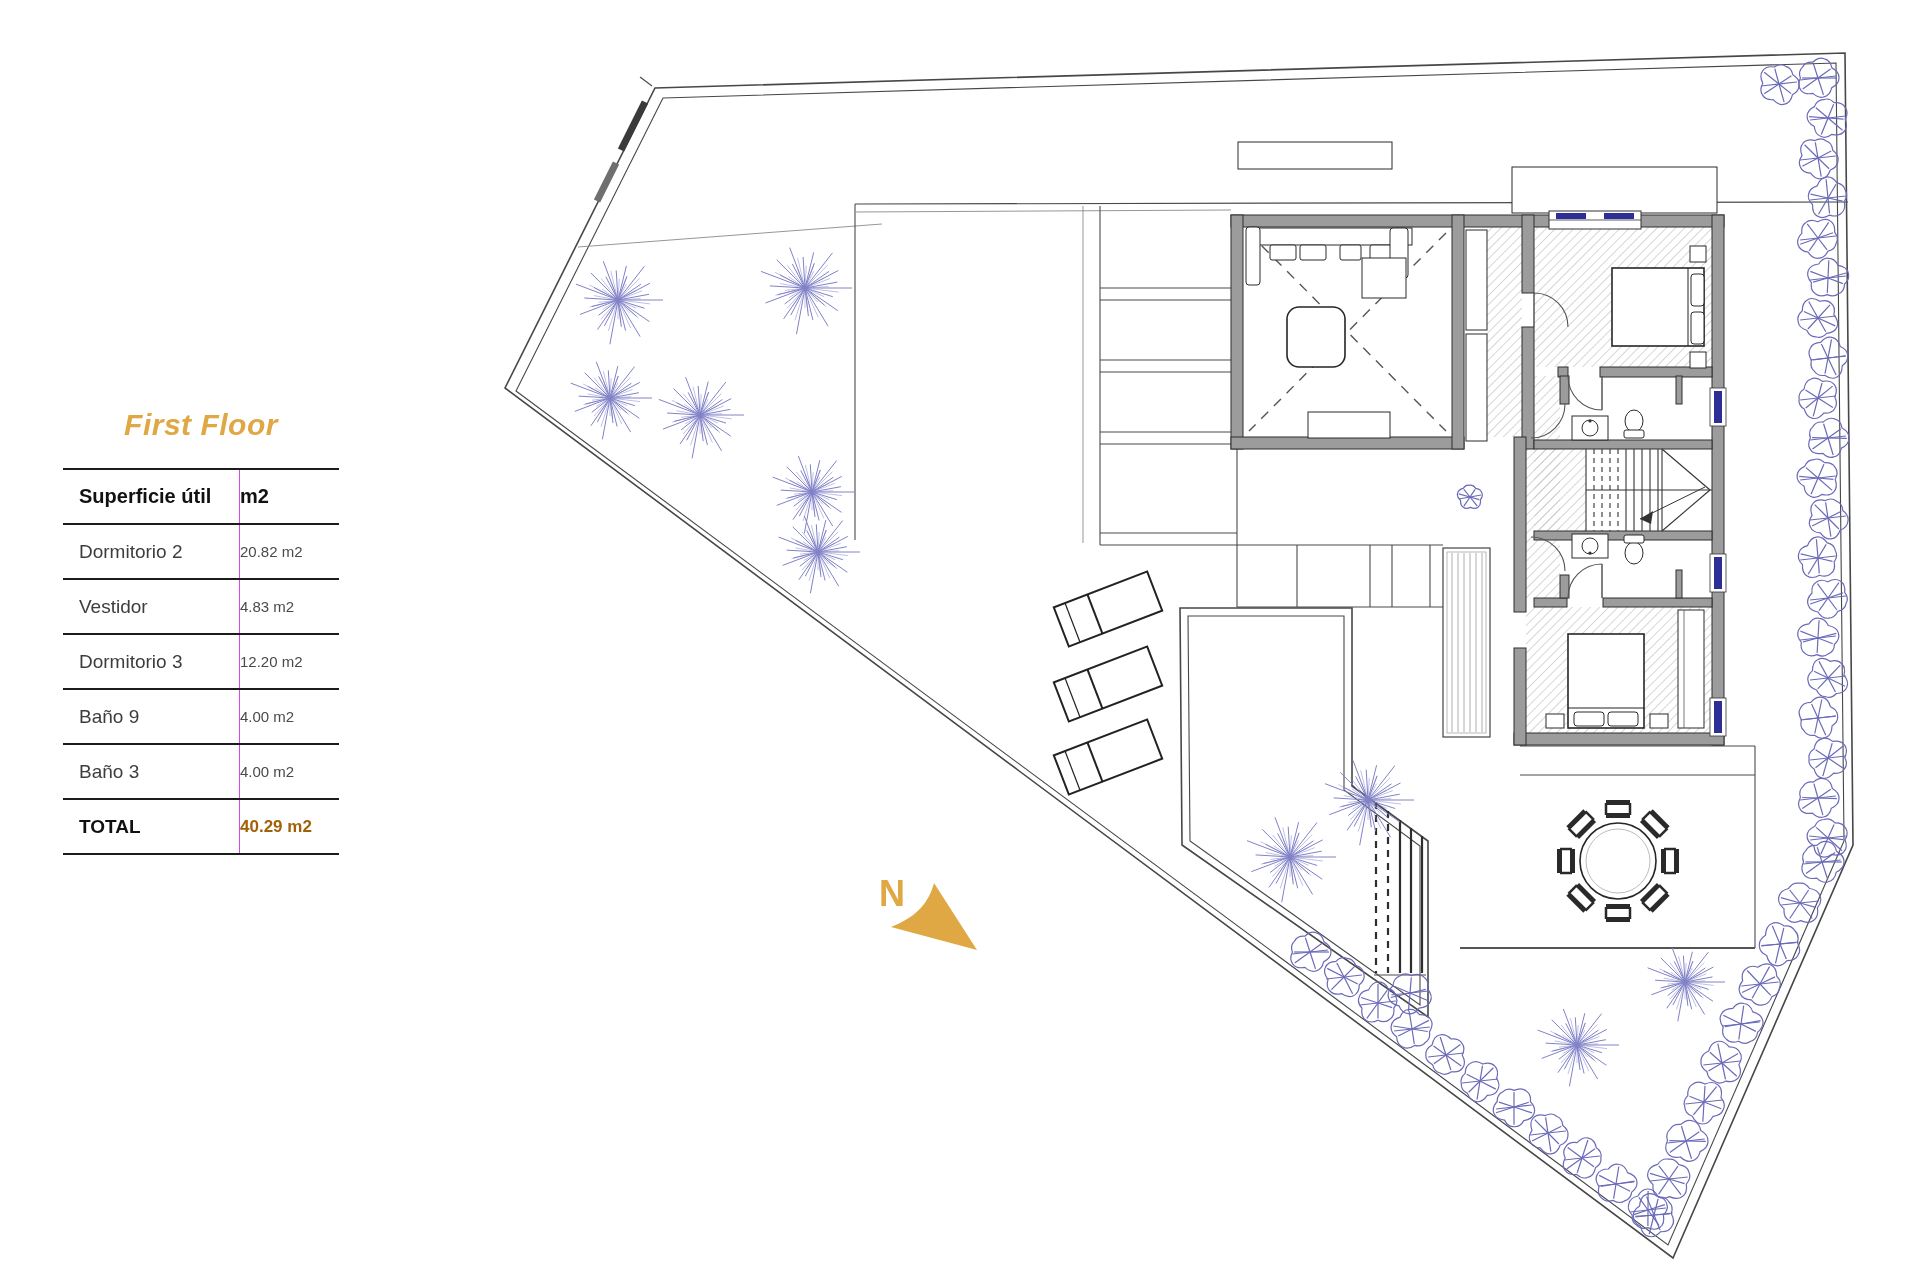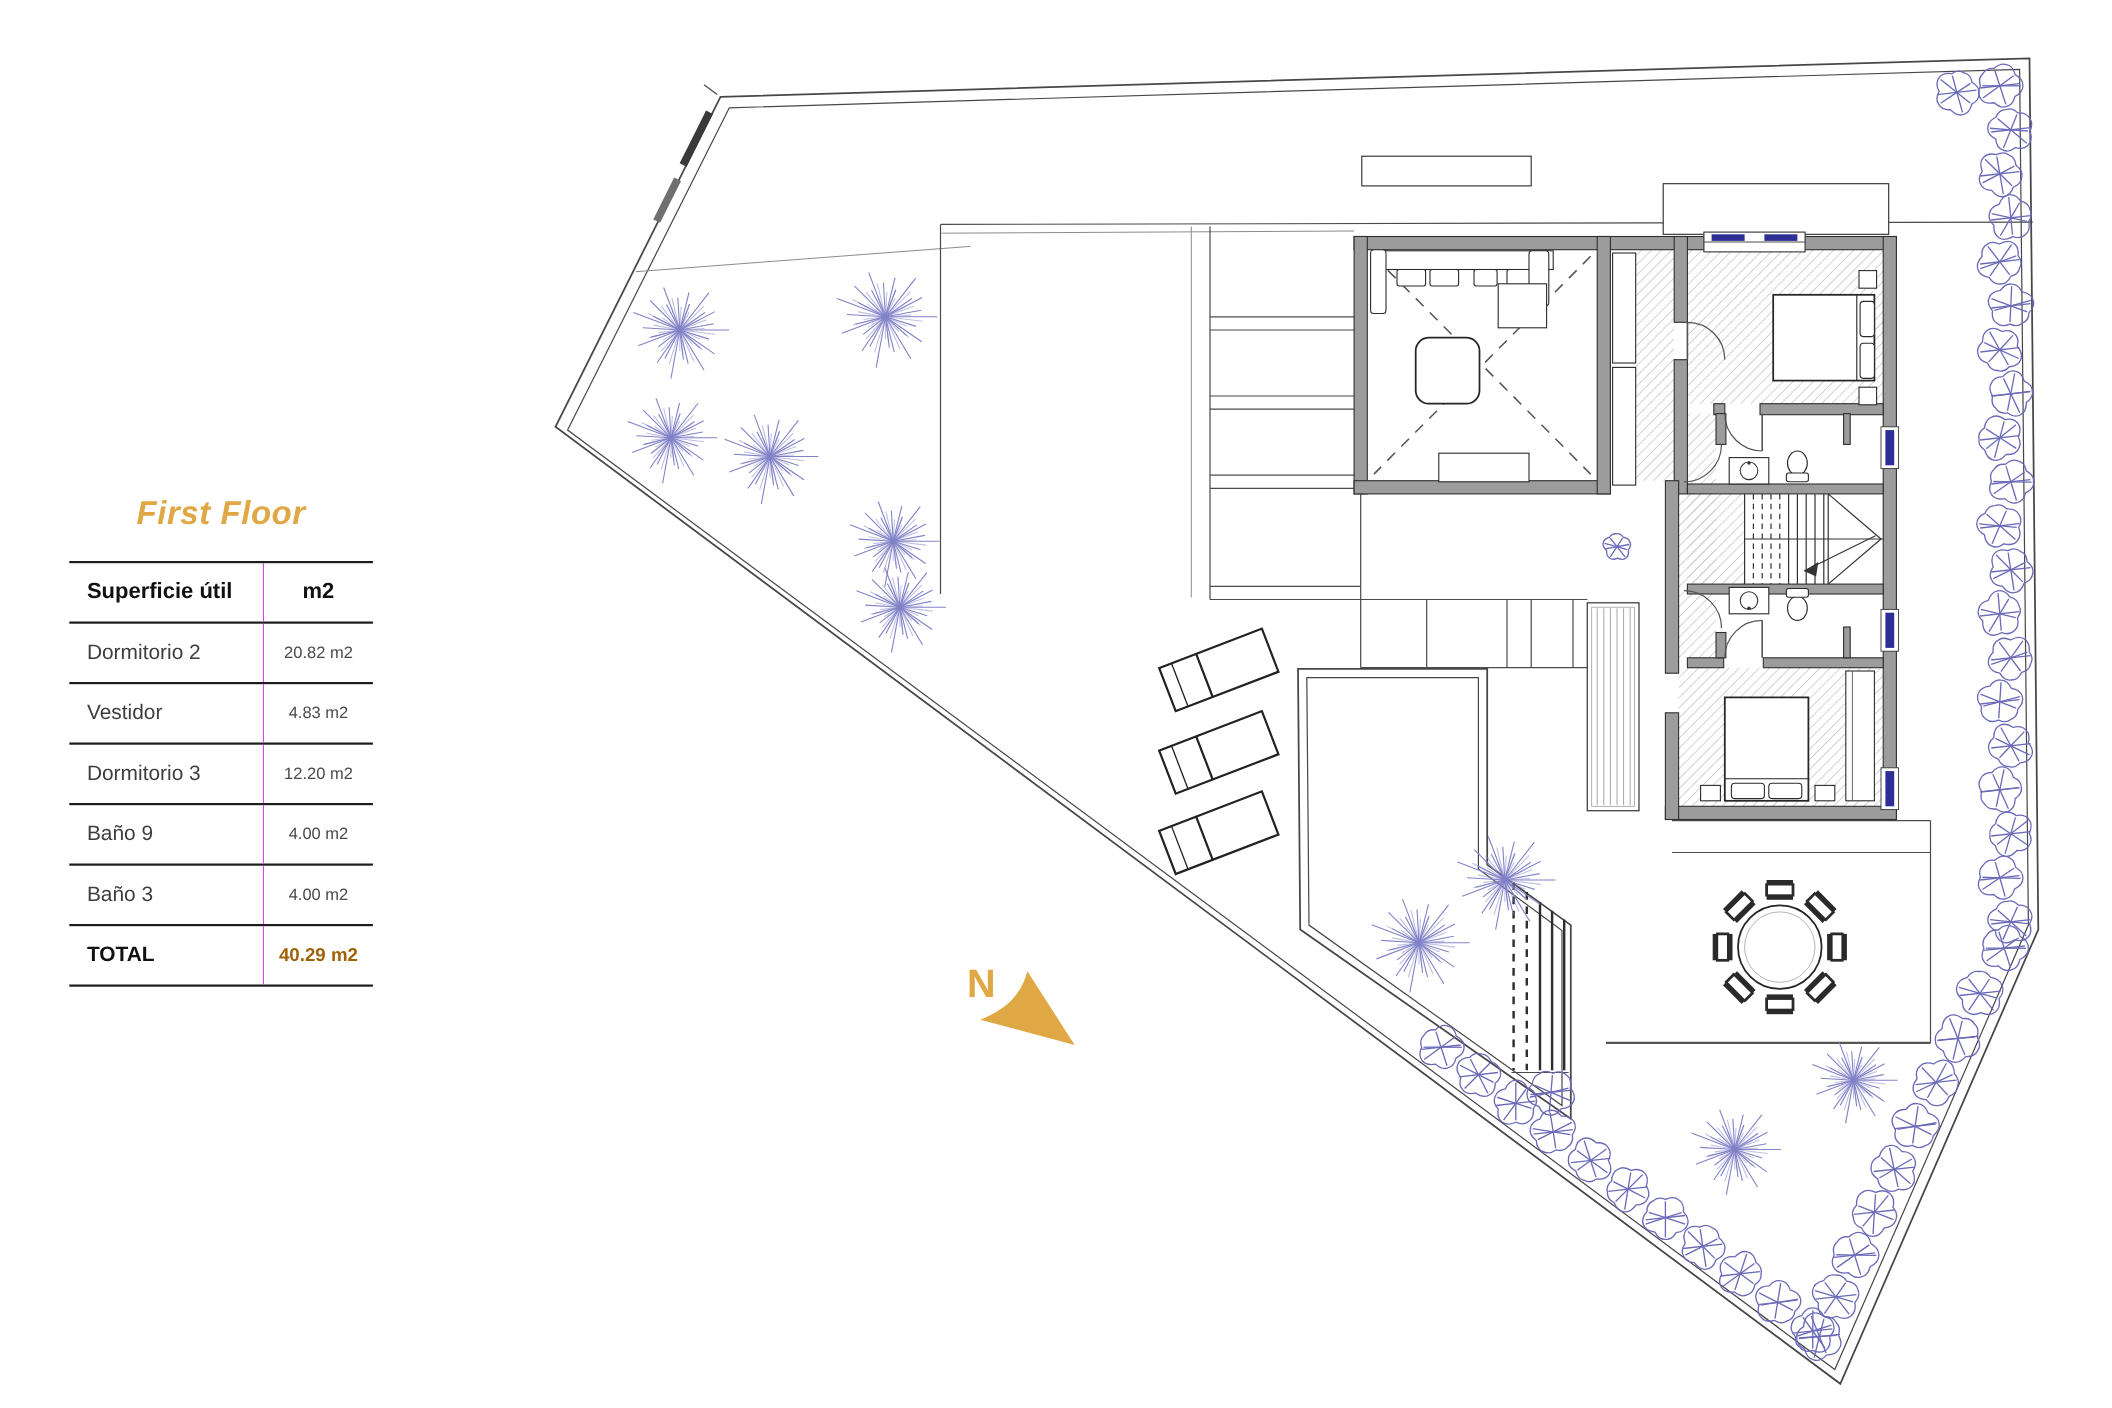--- a/index.html
+++ b/index.html
@@ -5,32 +5,32 @@
   :root{
     --gold:#DFA844; --treeblue:#8282C8; --bushblue:#6A6AB8;
     --wallgray:#9C9C9C; --walledge:#2F2F2F; --navy:#2E2E96; --hatch:#C6C6C6;
   }
   html,body{margin:0;padding:0;background:#fff;}
   body{font-family:"Liberation Sans", sans-serif;}
   #stage{position:relative;width:1920px;height:1280px;background:#fff;overflow:hidden;}
   #plan-svg{position:absolute;left:0;top:0;}
 
   
-  #legend{position:absolute;left:63px;top:408px;width:276px;margin-top:42px;}
+  #legend{position:absolute;left:63px;top:408px;width:276px;}
   #legend .title{
     text-align:center;color:var(--gold);font-size:30px;font-weight:bold;
     font-style:italic;letter-spacing:.5px;margin:0 0 26px 0;
   }
   #area-table{width:276px;border-top:2px solid #1c1c1c;}
   .trow{
     display:grid;grid-template-columns:177px 99px;height:53px;
     border-bottom:2px solid #1c1c1c;align-items:center;
   }
   .trow .c1{padding-left:16px;font-size:19px;color:#3d3d3d;border-right:1px solid #d946ef;height:100%;display:flex;align-items:center;}
-  .trow .c2{text-align:center;font-size:15px;color:#4a4a4a;}
+  .trow .c2{text-align:left;font-size:15px;color:#4a4a4a;}
   .trow.header .c1{font-size:20px;font-weight:bold;color:#111;}
   .trow.header .c2{font-size:20px;font-weight:bold;color:#111;}
   .trow.total .c1{font-size:19px;font-weight:bold;color:#111;}
   .trow.total .c2{font-size:17px;font-weight:bold;color:#a16207;}
 
   
   .boundary{stroke:#474747;stroke-width:1.6;fill:none;}
   .boundary-in{stroke:#474747;stroke-width:1.1;fill:none;}
   .thin{stroke:#4a4a4a;stroke-width:1.1;fill:none;}
   .thin2{stroke:#8a8a8a;stroke-width:.9;fill:none;}

